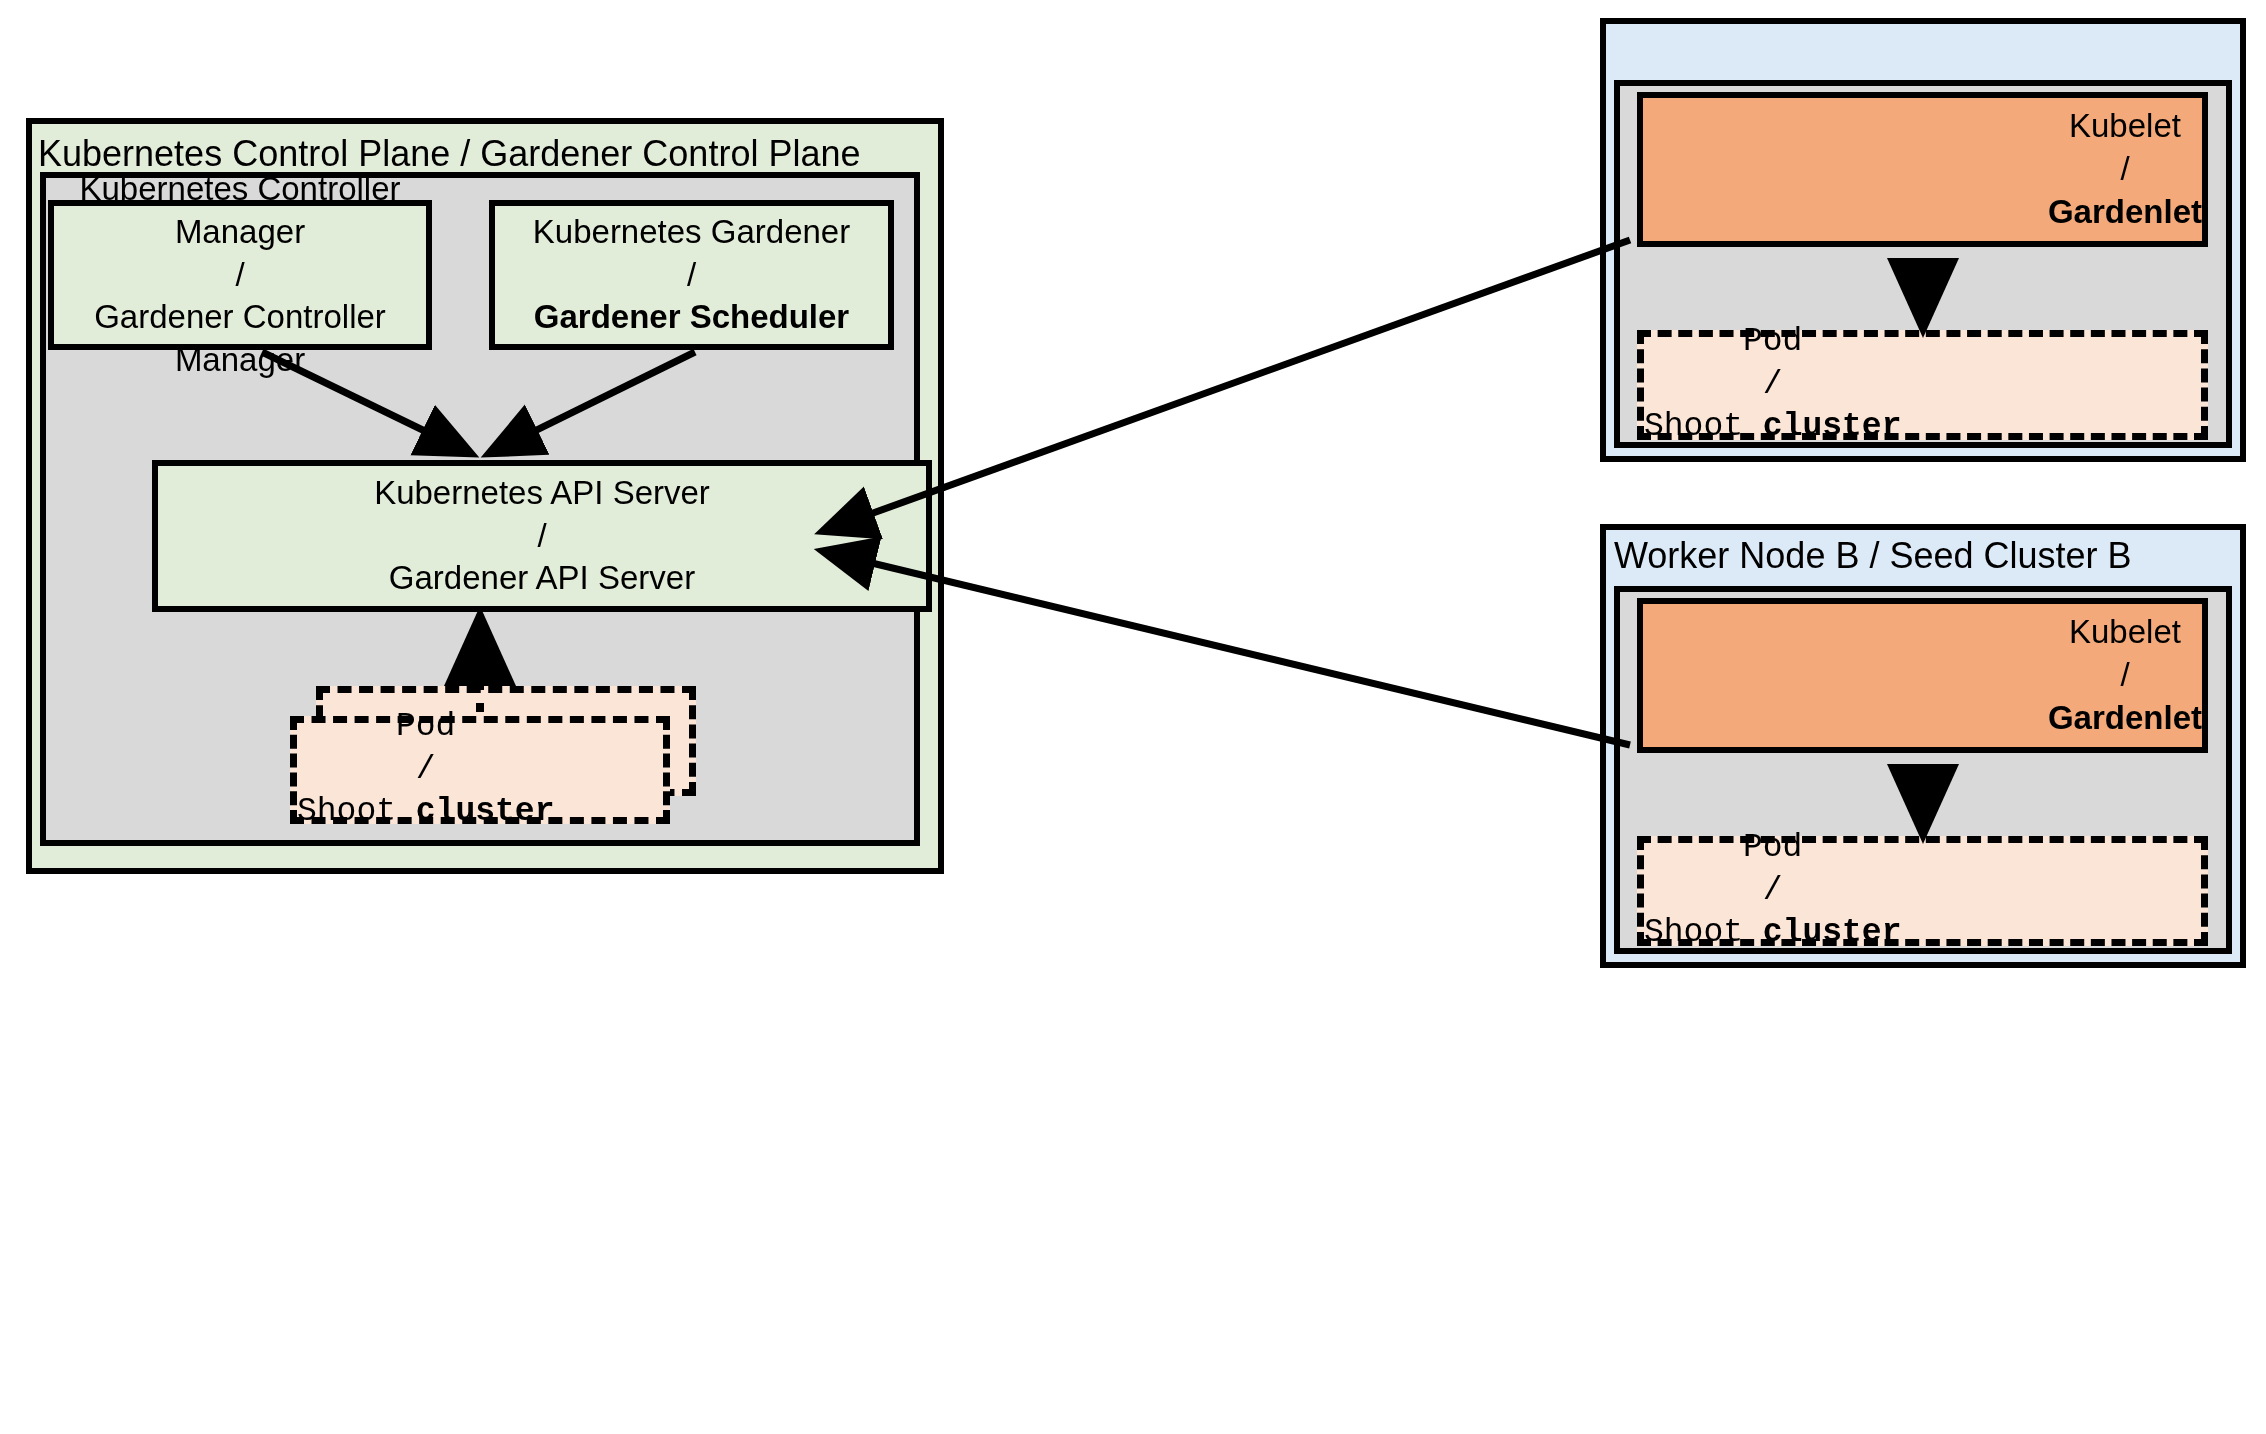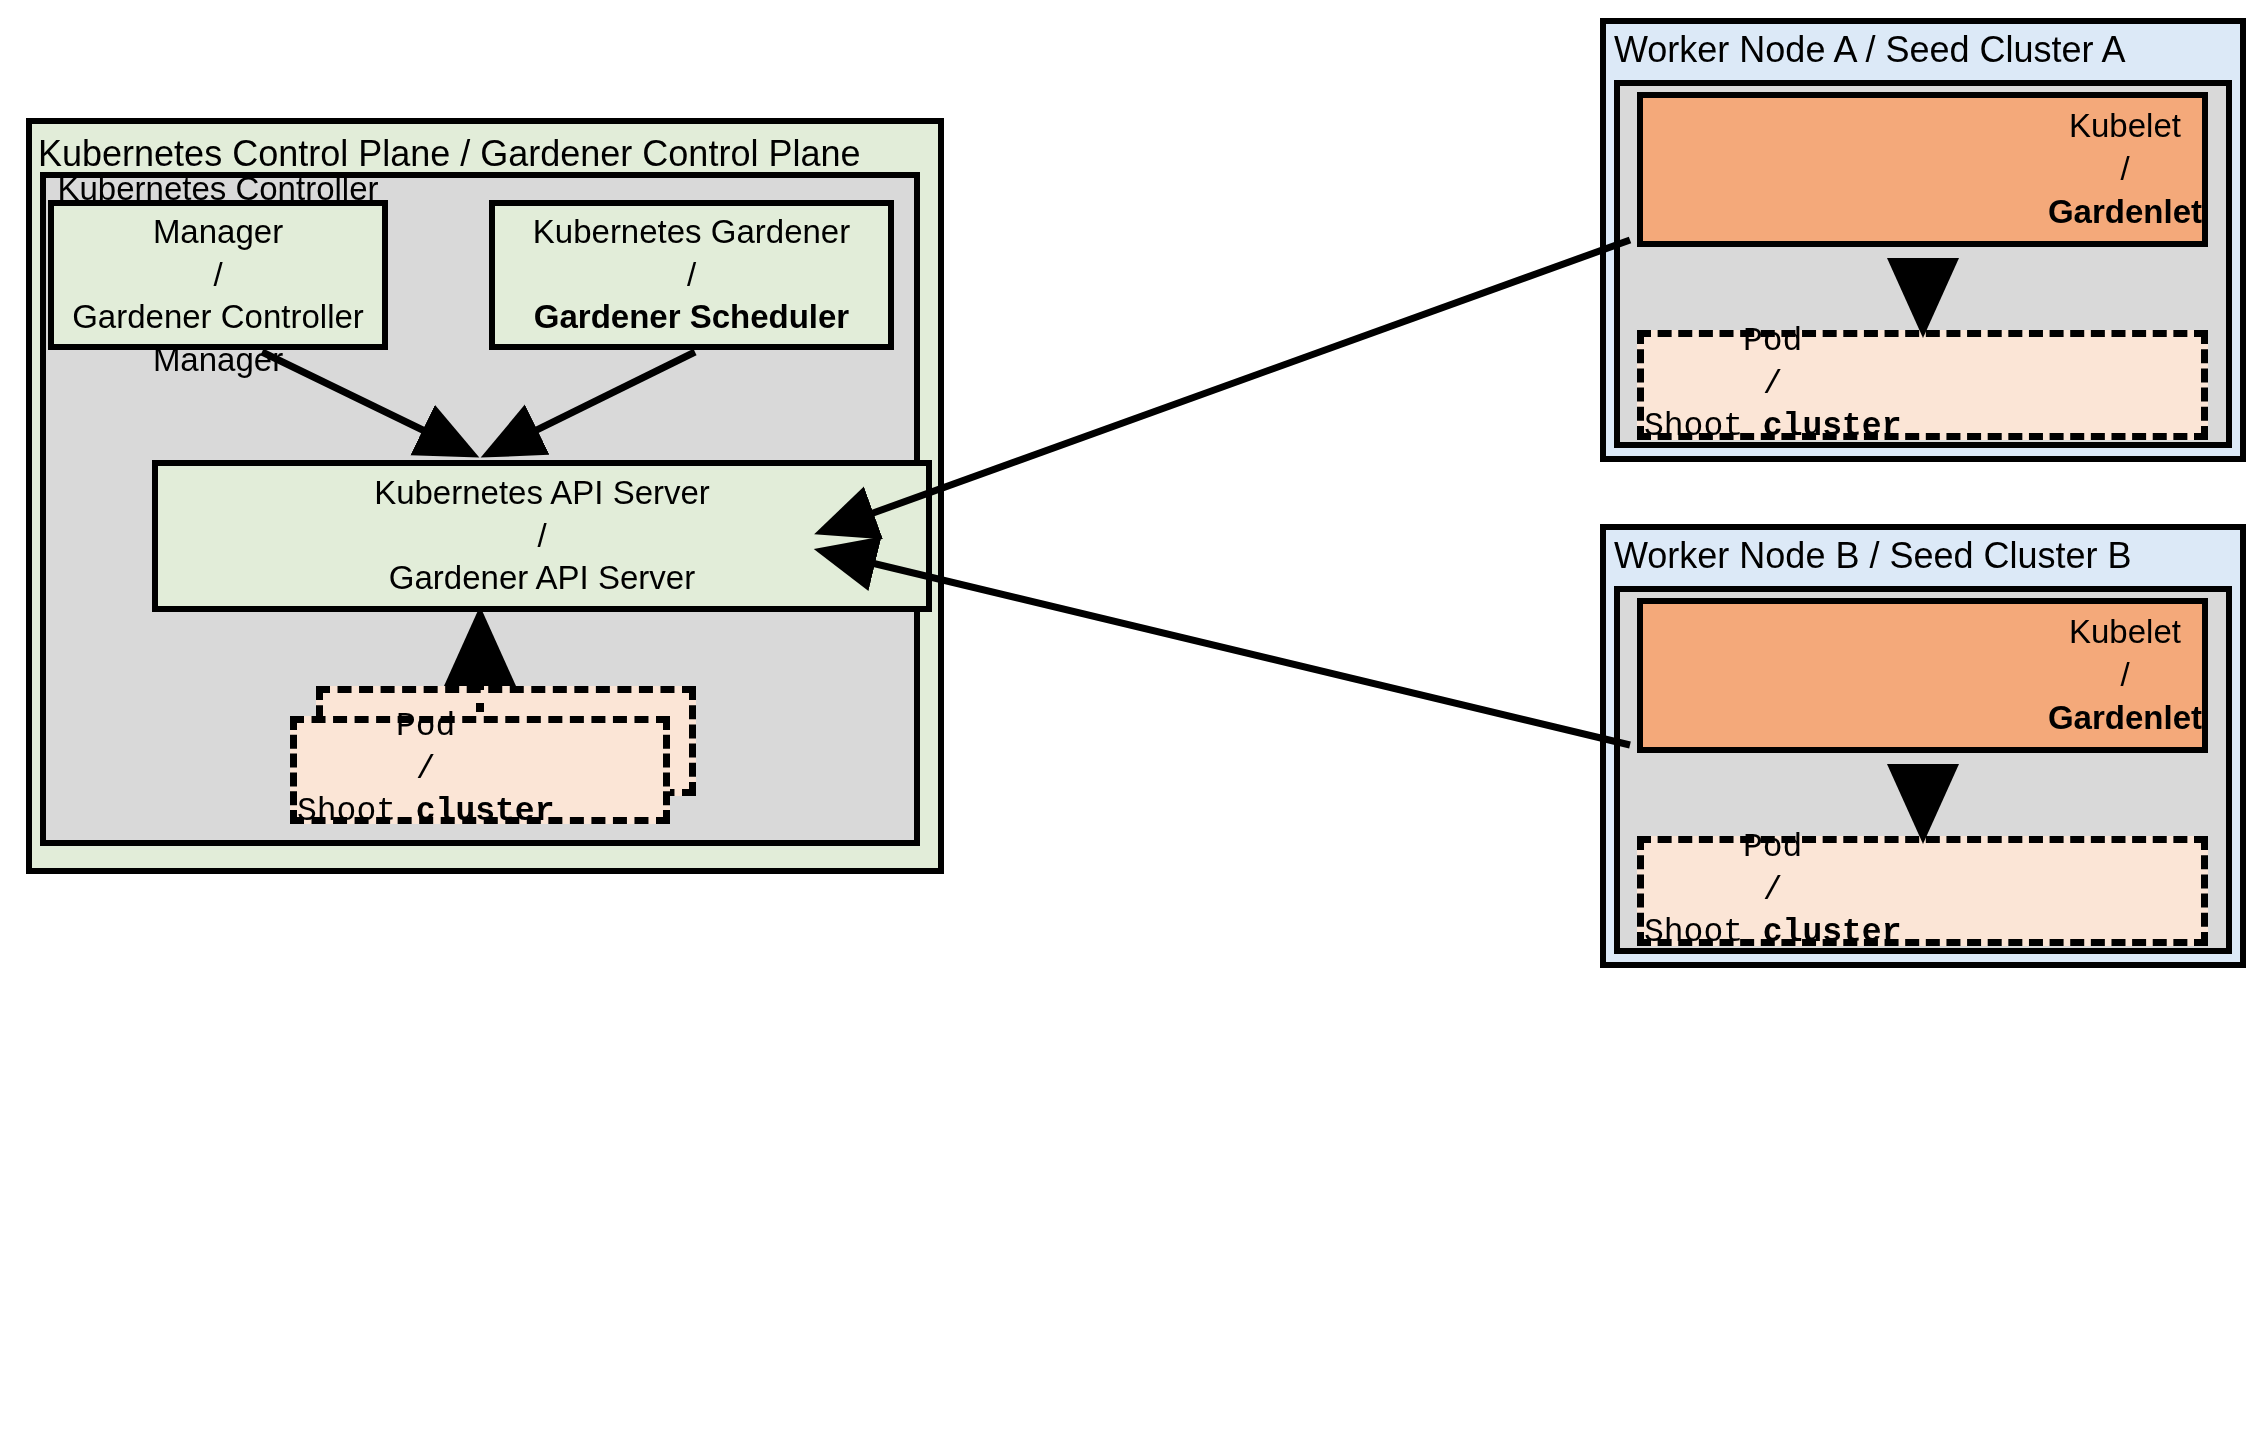--- a/index.html
+++ b/index.html
@@ -34,21 +34,21 @@
 <body>
 
 <div class="stage">
 
   <div class="panel green-panel" style="left:26px;top:118px;width:918px;height:756px;">
   </div>
   <div class="panel-title" style="left:38px;top:136px;">Kubernetes Control Plane / Gardener Control Plane</div>
 
   <div class="gray-inner" style="left:40px;top:172px;width:880px;height:674px;"></div>
 
-  <div class="green-box" style="left:48px;top:200px;width:340px;height:150px;">
+  <div class="green-box" style="left:48px;top:200px;width:384px;height:150px;">
     <div class="lines">
       <div>Kubernetes Controller Manager</div>
       <div>/</div>
       <div>Gardener Controller Manager</div>
     </div>
   </div>
 
   <div class="green-box" style="left:489px;top:200px;width:405px;height:150px;">
     <div class="lines">
       <div>Kubernetes Gardener</div>
@@ -70,21 +70,20 @@
     <div class="mono">
       <div>Pod</div>
       <div>/</div>
       <div>
         <span>Shoot </span><span class="b">cluster</span>
       </div>
     </div>
   </div>
 
   <div class="panel blue-panel" style="left:1600px;top:18px;width:646px;height:444px;"></div>
-  <div class="panel-title" style="left:1614px;top:32px;">Worker Node A / Seed Cluster A</div>
 
   <div class="gray-inner" style="left:1614px;top:80px;width:618px;height:368px;"></div>
 
   <div class="orange-box" style="left:1637px;top:92px;width:571px;height:155px;">
     <div class="lines">
       <div>Kubelet</div>
       <div>/</div>
       <div class="b">Gardenlet</div>
     </div>
   </div>

